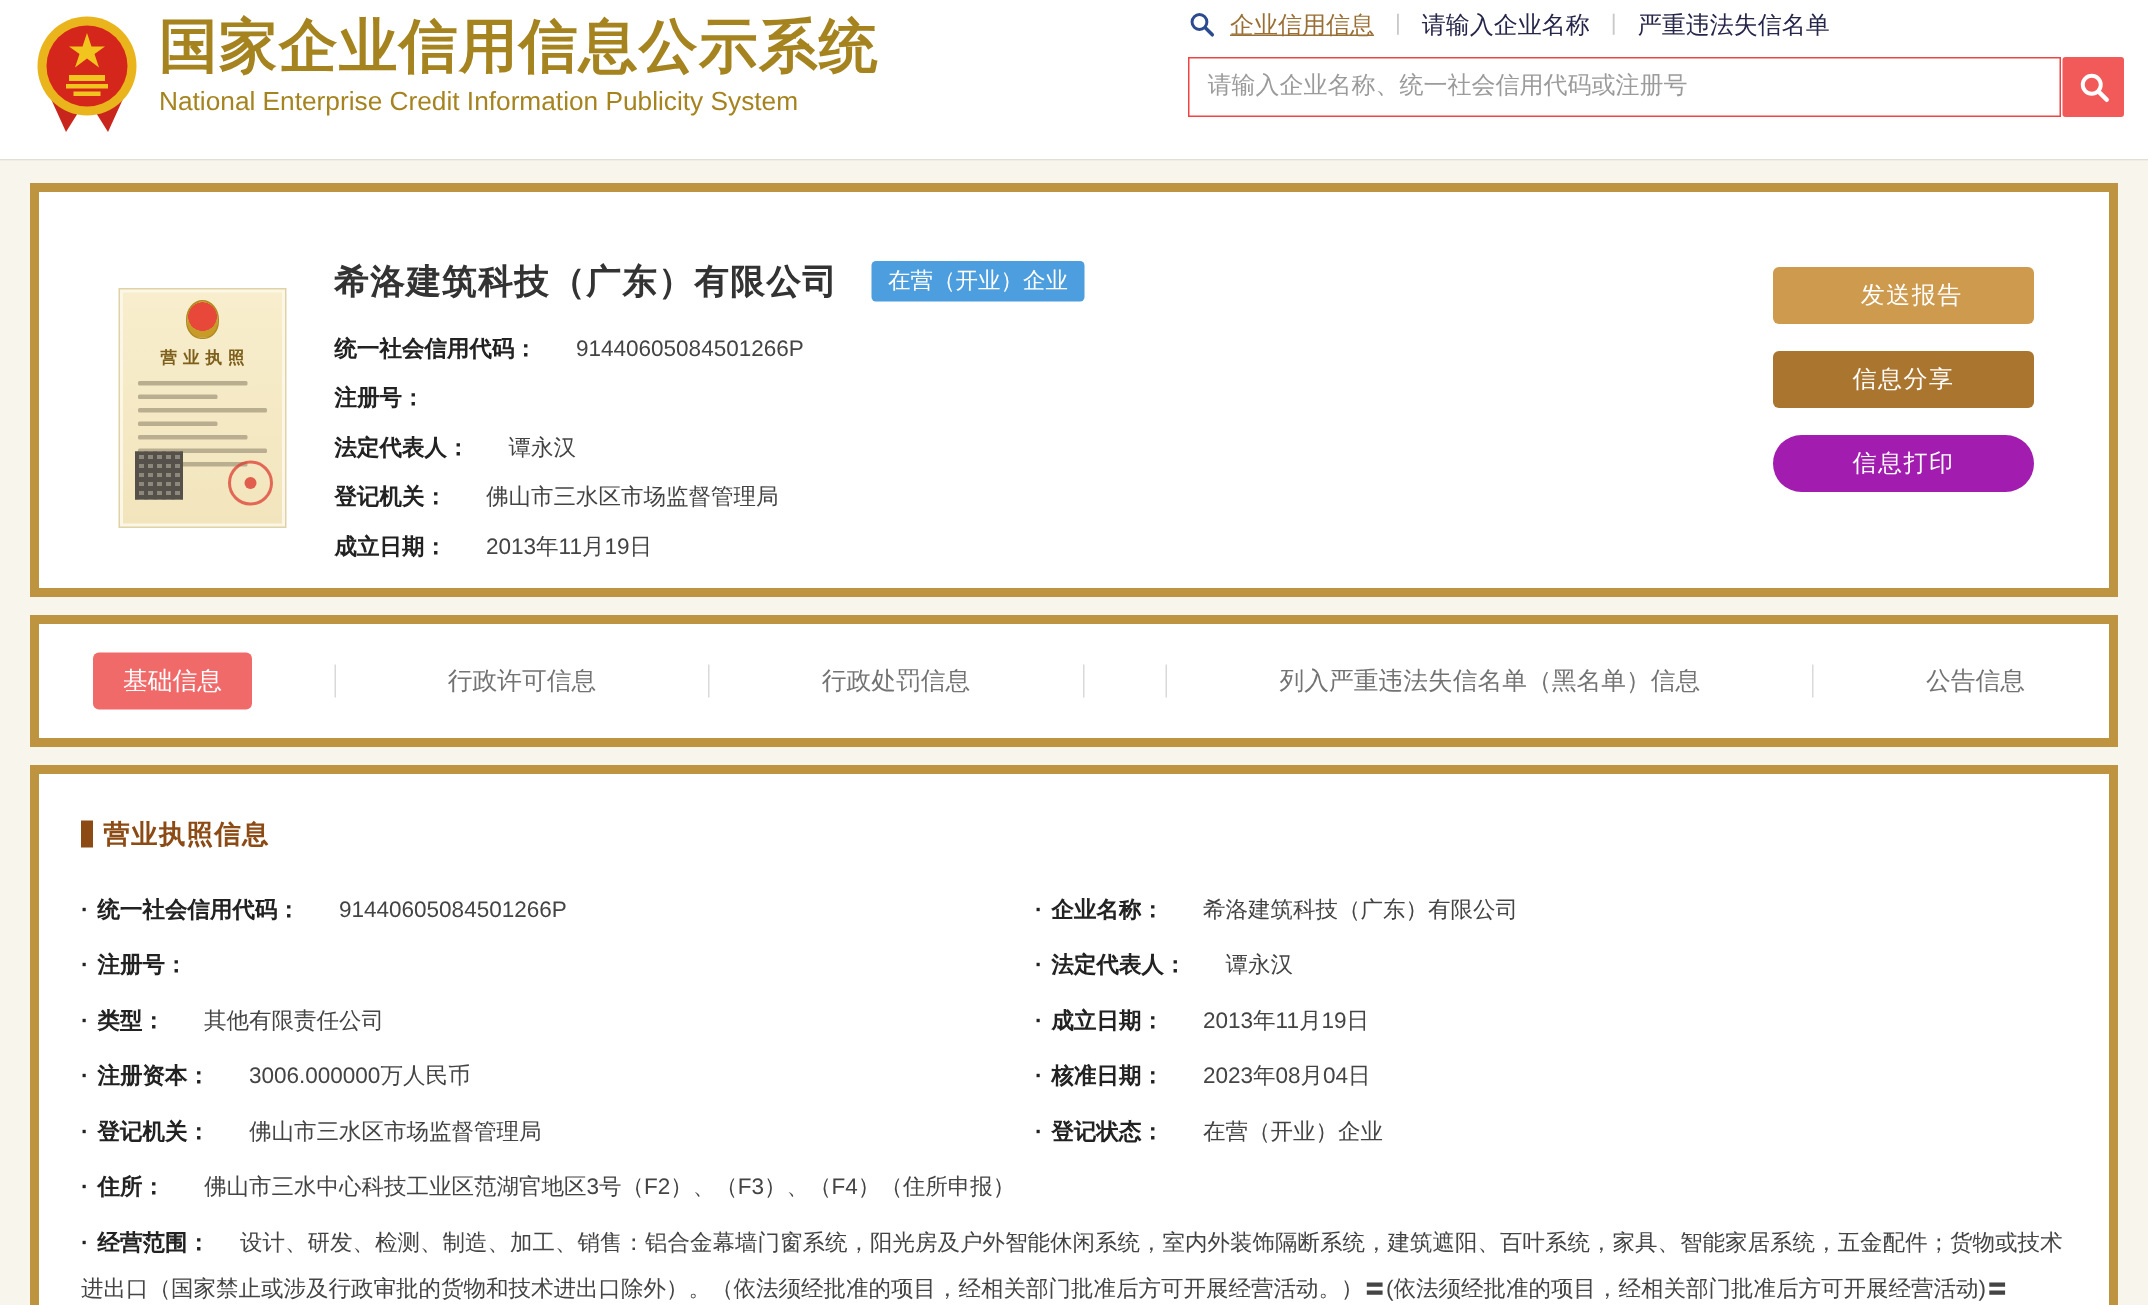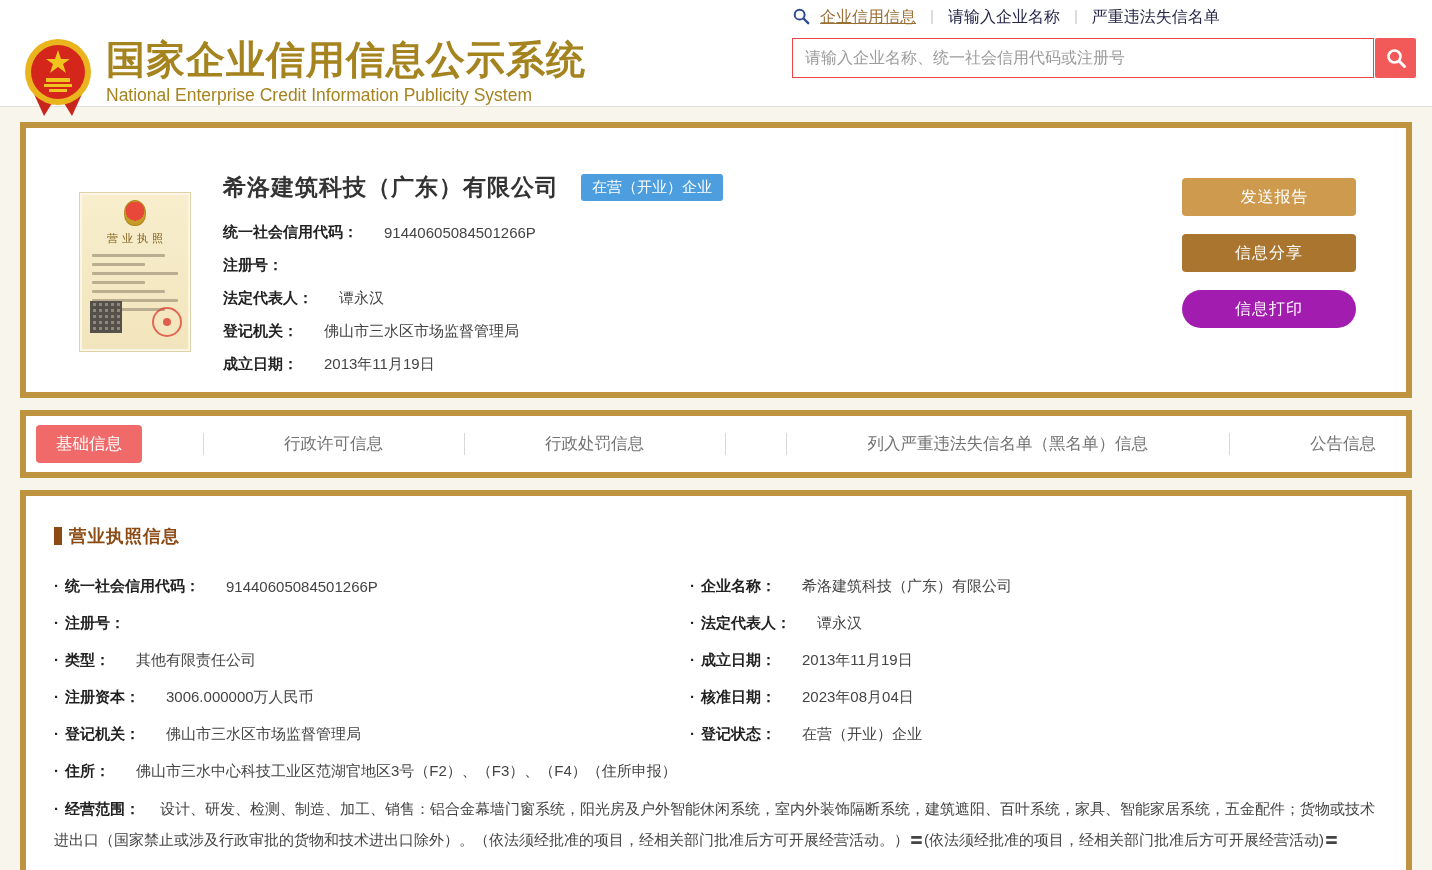--- a/index.html
+++ b/index.html
@@ -9,21 +9,21 @@
     background:#F8F5ED;
     font-family:"Liberation Sans","DejaVu Sans",sans-serif;
     color:#333;
   }
 
   
   .site-header {
     height:107px; background:#FFFFFF; border-bottom:1px solid #E2DFD6;
     display:flex; justify-content:space-between; padding:0 16px 0 24px;
   }
-  .brand { display:flex; align-items:flex-start; gap:14px; padding-top:8px;margin-top:28px; }
+  .brand { display:flex; align-items:flex-start; gap:14px; padding-top:8px; }
   .emblem { width:68px; height:86px; flex:0 0 auto; }
   .brand-titles { padding-top:2px; }
   .brand-cn { font-size:39px; font-weight:700; color:#A5831F; letter-spacing:1px; line-height:1.15; }
   .brand-en { font-size:17.5px; color:#A5831F; margin-top:2px; }
 
   .header-right { width:624px; padding-top:7px; flex:0 0 auto; }
   .top-nav { display:flex; font-size:16px; height:24px; }
   .top-nav .mag { width:18px; height:18px; margin-right:10px; }
   .nav-link { color:#26264A; text-decoration:none; cursor:pointer; white-space:nowrap; }
   .nav-link.active { color:#9A6F35; text-decoration:underline; }
@@ -50,21 +50,21 @@
     width:112px; height:160px; margin:64px 0 0 53px; flex:0 0 auto; cursor:pointer;
     background:linear-gradient(180deg,#F8EECD 0%,#F2E5BD 100%);
     border:1px solid #DFD2A6; box-shadow:0 0 0 2px #FBF6E6 inset;
     display:flex; flex-direction:column; align-items:center; position:relative;
   }
   .lt-emblem {
     width:22px; height:26px; margin-top:7px; border-radius:50% 50% 45% 45%;
     background:radial-gradient(circle at 50% 42%, #E8483A 0 55%, #C89B28 56% 100%);
     border:1px solid #B08A20;
   }
-  .lt-title { font-size:11px; font-weight:400; color:#7E601C; letter-spacing:4px; margin-top:5px; text-indent:4px; white-space:nowrap;text-align:center; }
+  .lt-title { font-size:11px; font-weight:700; color:#7E601C; letter-spacing:4px; margin-top:5px; text-indent:4px; white-space:nowrap;text-align:center; }
   .lt-lines { width:78%; margin-top:8px; }
   .lt-line { height:3px; margin-bottom:6px; background:#B9AE90; border-radius:1px; }
   .lt-line.short { width:62%; } .lt-line.mid { width:85%; }
   .lt-qr {
     position:absolute; left:10px; bottom:18px; width:32px; height:32px;
     background:
       repeating-linear-gradient(0deg,#55514A 0 3px,transparent 3px 6px),
       repeating-linear-gradient(90deg,#55514A 0 3px,#8D887C 3px 6px);
   }
   .lt-seal {
@@ -88,21 +88,21 @@
   .company-actions { width:174px; margin:50px 50px 0 10px; display:flex; flex-direction:column; gap:18px; flex:0 0 auto; }
   .action-btn {
     height:38px; border:none; border-radius:4px; color:#FFFFFF; font-size:16px; cursor:pointer;
     font-family:"Liberation Sans","DejaVu Sans",sans-serif; letter-spacing:1px;
   }
   .btn-send  { background:#CD9A4E;padding-left:17px; }
   .btn-share { background:#A9752F; }
   .btn-print { background:#a21caf;border-radius:19px; }
 
   
-  .tabs-card { height:68px; display:flex; align-items:center; padding:0 10px; }
+  .tabs-card { height:88px; display:flex; align-items:center; padding:0 36px; }
   .tabs-row { display:flex; align-items:center; width:100%; justify-content:space-between; }
   .tab {
     font-size:16.5px; color:#737373; padding:8px 20px; white-space:nowrap; cursor:pointer;
     border-radius:4px; background:transparent; border:none;
     font-family:"Liberation Sans","DejaVu Sans",sans-serif;
   }
   .tab.active { background:#F16A6A; color:#FFFFFF; }
   .tab-sep { width:1px; height:22px; background:#D9D9D9; flex:0 0 auto; }
 
   

